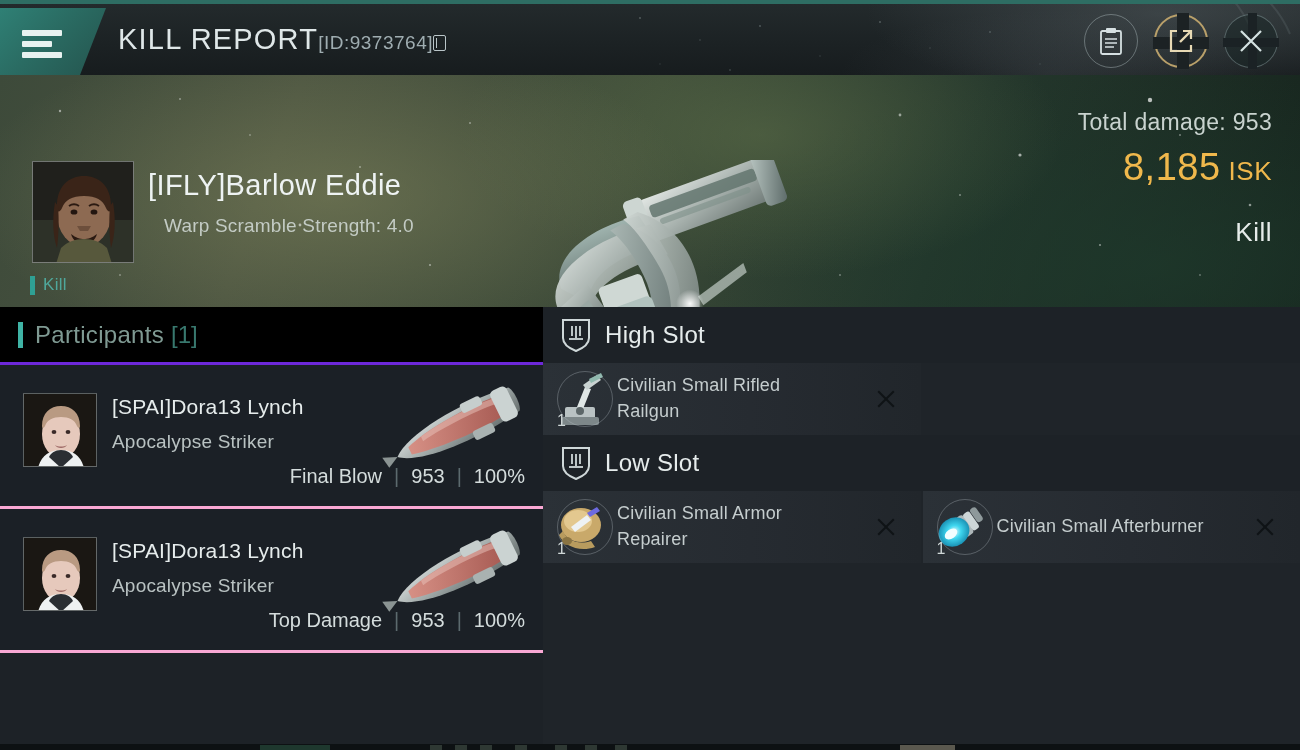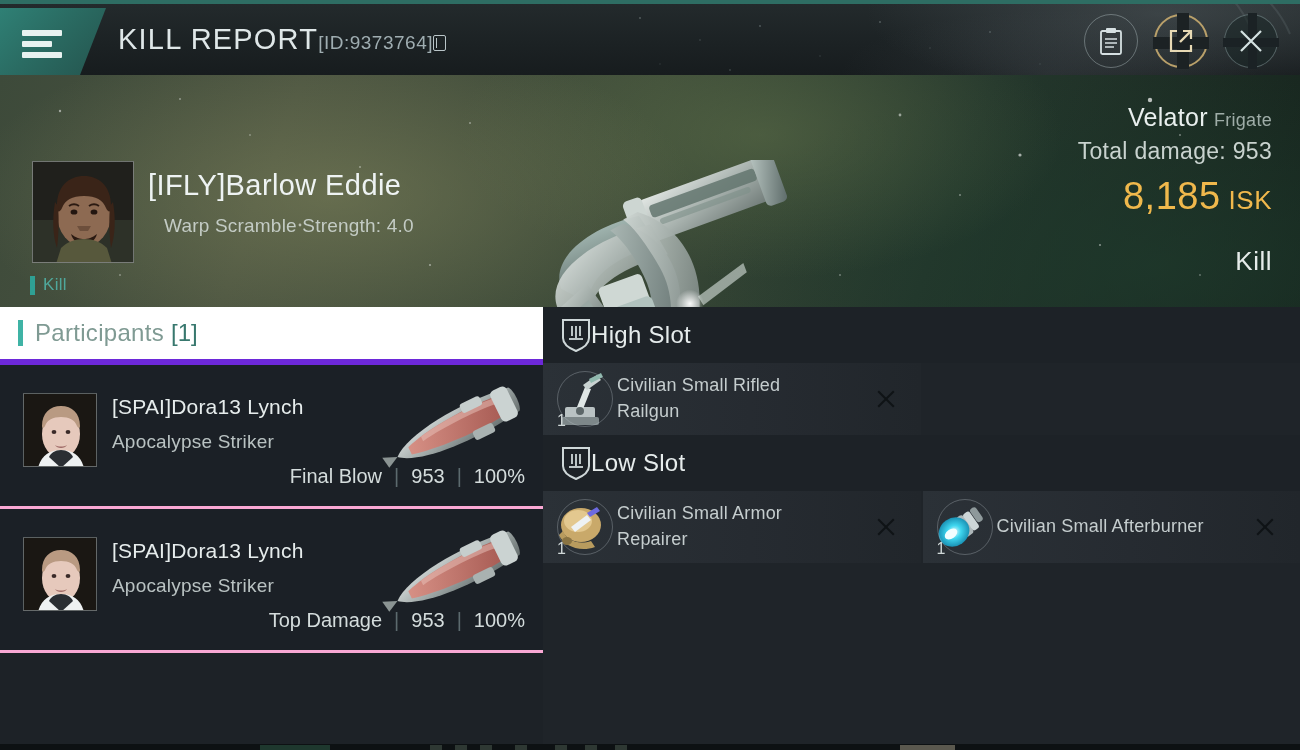--- a/index.html
+++ b/index.html
@@ -114,22 +114,22 @@
   .hr-isk .unit { font-size:26px; margin-left:8px; }
   .hr-kill { margin-top: 28px; font-size: 26px; color:#e6ecea; letter-spacing:.5px; }
 
   
   .body-wrap { position:absolute; left:0; top:307px; width:1300px; height:443px; background:#1a1f23; }
   .col-left  { position:absolute; left:0; top:0; width:543px; height:443px; background:#1d2227; }
   .col-right { position:absolute; left:543px; top:0; width:757px; height:443px; background:#1f2429; }
   .col-divider { position:absolute; left:543px; top:0; width:1px; height:443px; background:#11161a; }
 
   .part-head {
-    height: 58px; background:#ffffff; display:flex; align-items:center; padding-left:18px; gap:12px;
-    border-bottom:6px solid #6d28d9;
+    height: 58px; background:#000000; display:flex; align-items:center; padding-left:18px; gap:12px;
+    border-bottom:3px solid #6d28d9;
   }
   .part-head .bar { width:5px; height:26px; background:#3fb3a5; }
   .part-head .t1 { font-size:24px; color:#7f9a93; letter-spacing:.3px; }
   .part-head .t2 { font-size:24px; color:#38786e; margin-left:-5px; }
 
   .prow { position:relative; height:144px; border-bottom:3px solid #f9a8d4; background:#1b2026; cursor:pointer; }
   .prow .pav {
     position:absolute; left:23px; top:28px; width:74px; height:74px;
     border:1.5px solid rgba(175,190,195,.45); overflow:hidden;
     background: linear-gradient(170deg,#2b2723,#141210);
@@ -138,21 +138,21 @@
   .prow .pship { position:absolute; left:112px; top:66px; font-size:19px; color:#b9c2c2; letter-spacing:.2px; }
   .prow .pstats {
     position:absolute; right:18px; bottom:18px;
     display:flex; align-items:center; gap:12px; font-size:20px; color:#d4dcdc;
   }
   .prow .pstats .sep { color:#5c6a6e; }
   .prow .pship-img { position:absolute; right: 8px; top: 18px; width: 160px; height: 92px; }
 
   
   .slot-head {
-    height: 56px; display:flex; align-items:center; gap:0; padding-left:18px;
+    height: 56px; display:flex; align-items:center; gap:14px; padding-left:18px;
     background:#1d2227;
   }
   .slot-head .lbl { font-size: 24px; color:#e6ecec; letter-spacing:.3px; }
   .mods-row { display:flex; gap: 2px; }
   .mod-card {
     position:relative; width: 378px; height: 72px;
     background: linear-gradient(90deg,#2b3137 0%, #262b31 55%, #21262b 100%);
     display:flex; align-items:center; cursor:pointer;
   }
   .mod-card .icon-wrap { position:relative; width: 74px; height: 72px; flex:none; }
@@ -320,23 +320,20 @@
         <path d="M30 134 L92 112 L98 138 L36 158 Z" fill="#9aa8a4"></path>
         <rect x="104" y="104" width="46" height="30" rx="5" fill="#cfd8d4"></rect>
         <rect x="112" y="128" width="40" height="42" rx="6" fill="#b2c3bf"></rect>
         <rect x="120" y="150" width="30" height="34" rx="5" fill="#8fa3a0"></rect>
         <circle cx="186" cy="150" r="14" fill="url(#flare)"></circle>
         <path d="M196 146 L250 130 L250 140 L198 156 Z" fill="#e9f2ee" opacity=".55"></path>
       </g>
     </svg>
 
     <div class="hero-right">
-      <div class="hr-ship">
-        <span>Velator</span><span class="cls">Frigate</span>
-      </div>
       <div class="hr-dmg">
         <span>Total damage:</span>
         <span>953</span>
       </div>
       <div class="hr-isk">
         <span>8,185</span><span class="unit">ISK</span>
       </div>
       <div class="hr-kill">Kill</div>
     </div>
   </div>

